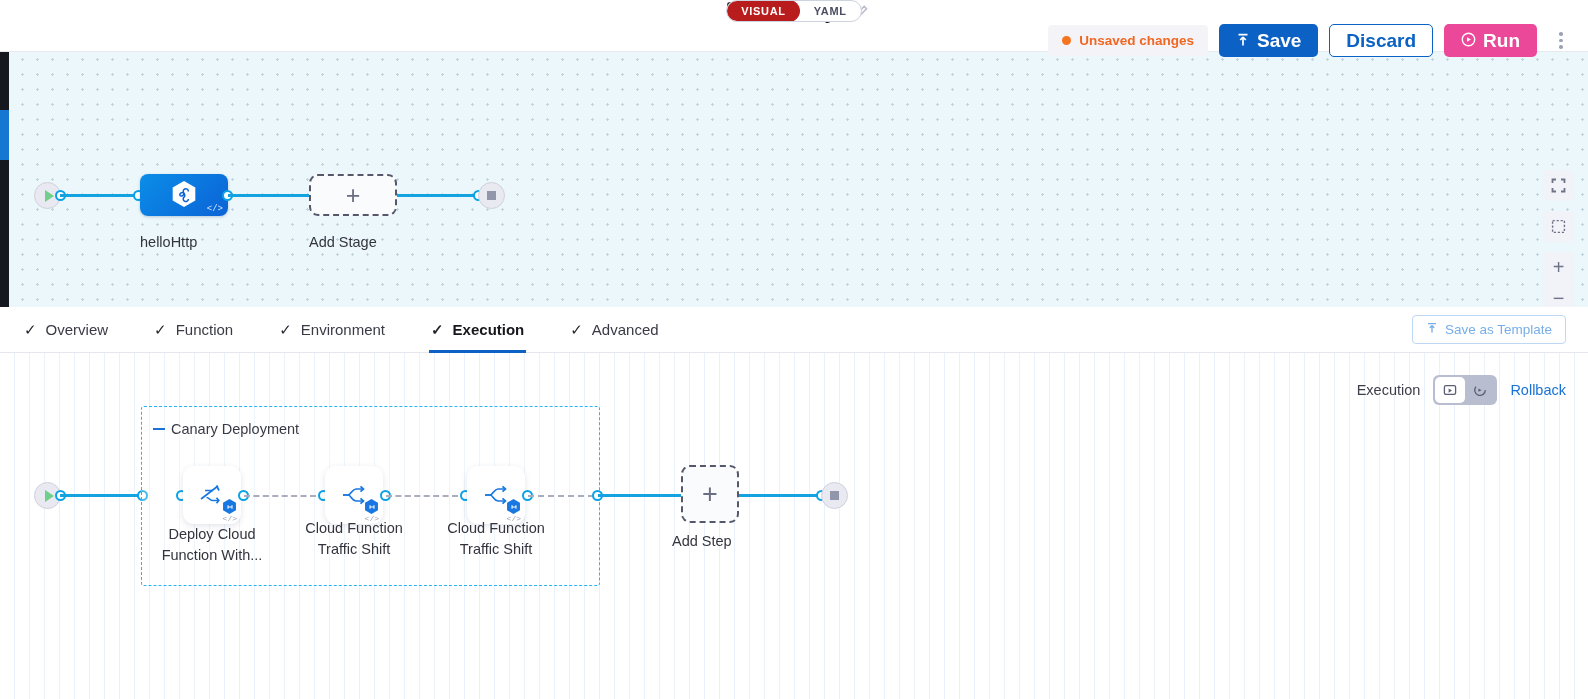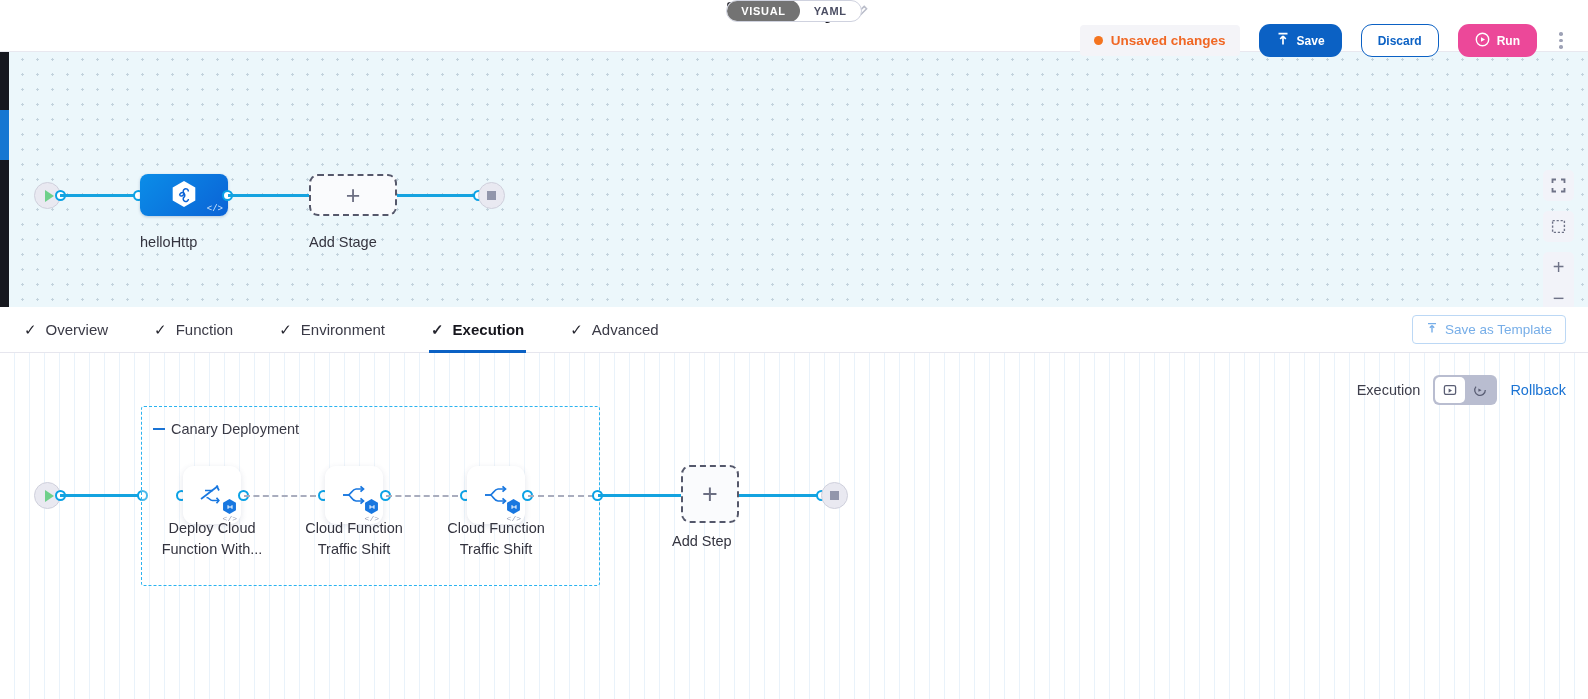--- a/index.html
+++ b/index.html
@@ -25,34 +25,33 @@
   .hdr-center { position: absolute; left: 0; right: 0; display: flex; justify-content: center; pointer-events: none; }
   .seg-toggle {
     pointer-events: auto; display: flex; align-items: center;
     border: 1px solid #cfd2df; border-radius: 13px; height: 22px;
     background: #fff; overflow: hidden; padding: 0;
   }
   .seg-toggle .seg {
     font-size: 11px; font-weight: bold; letter-spacing: .7px;
     padding: 0 14px; height: 22px; line-height: 22px; color: #4b4e63;
   }
-  .seg-toggle .seg.on { background: #737373; color: #fff; border-radius: 13px; }
+  .seg-toggle .seg.on { background: #b91c1c; color: #fff; border-radius: 13px; }
 
   .hdr-right { margin-left: auto; display: flex; align-items: center; gap: 11px; }
   .unsaved {
     background: #f4f4f8; border-radius: 4px; height: 31px;
     display: flex; align-items: center; gap: 8px; padding: 0 14px;
     color: #f06724; font-size: 13.5px; font-weight: bold;
   }
   .dot-orange { width: 9px; height: 9px; border-radius: 50%; background: #f4741f; }
   .btn {
-    height: 33px; border-radius: 11px; display: flex; align-items: center; gap: 7px;
-    padding: 0 16px; font-size: 12px; font-weight: bold; border: 1px solid transparent;
+    height: 33px; border-radius: 5px; display: flex; align-items: center; gap: 7px;
+    padding: 0 16px; font-size: 19px; font-weight: bold; border: 1px solid transparent;
     white-space: nowrap;
-    margin-left: 8px;
   }
   .btn-save { background: #0b61c4; color: #fff; }
   .btn-discard { background: #fff; color: #0b61c4; border-color: #0b61c4; }
   .btn-run { background: #ec4899; color: #fff; }
   .kebab { width: 26px; height: 30px; display: flex; flex-direction: column; align-items: center; justify-content: center; gap: 3px; }
   .kebab i { width: 3.5px; height: 3.5px; border-radius: 50%; background: #9ea2b6; display: block; }
 
   
   .canvas-top {
     height: 255px; min-height: 255px; position: relative; overflow: hidden;
@@ -346,21 +345,21 @@
         </svg>
       </span>
       <span class="hex-badge">
         <svg width="8" height="8" viewBox="0 0 8 8" fill="none" stroke="#fff" stroke-width="1">
             <path d="M2 2.2v3.6M6 2.2v3.6M2 4h4"></path>
           </svg>
       </span>
       <span class="code-badge-dark">&lt;/&gt;</span>
     </div>
     <div class="port" style="left:238px; top:137px;"></div>
-    <div class="step-label" style="left:142px; top:165px;">
+    <div class="step-label" style="left:142px; top:171px;">
       <div>Deploy Cloud</div>
       <div>Function With...</div>
     </div>
 
     <div class="dashed-edge" style="left:244px; top:142px; width:72px;"></div>
 
     <div class="port" style="left:318px; top:137px;"></div>
     <div class="step-card" style="left:325px; top:113px;">
       <span class="step-icon">
         <svg viewBox="0 0 30 26" fill="none" stroke="currentColor" stroke-width="1.7">

